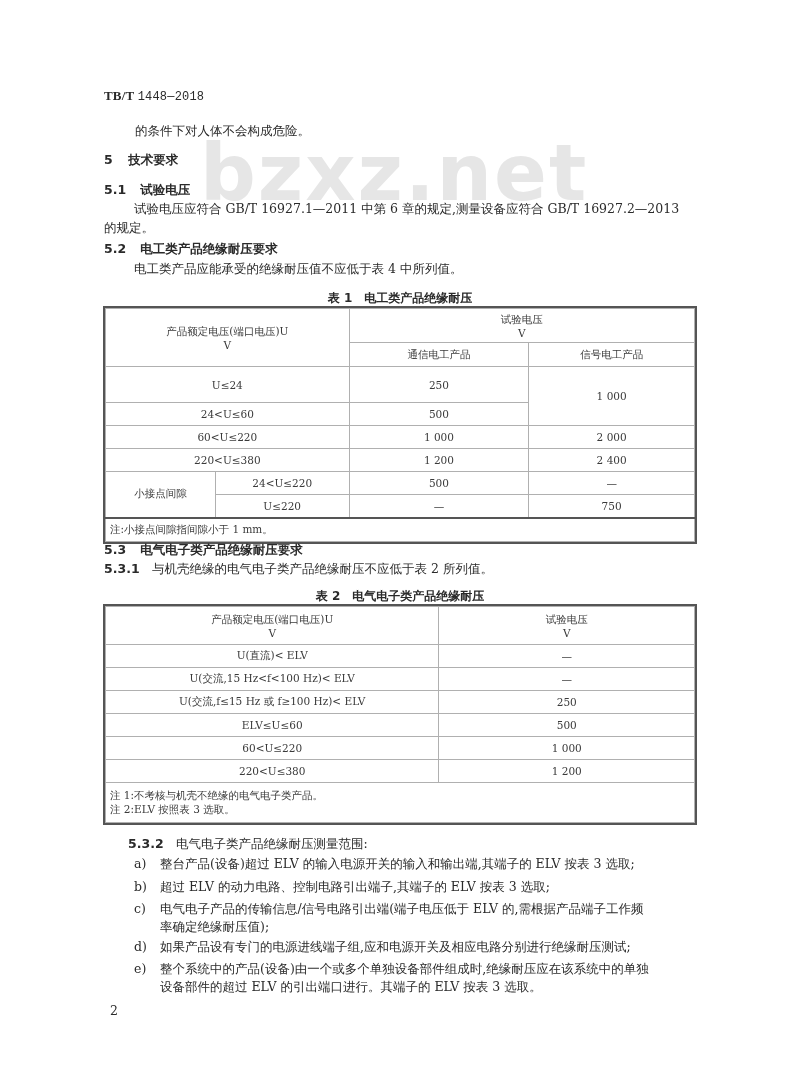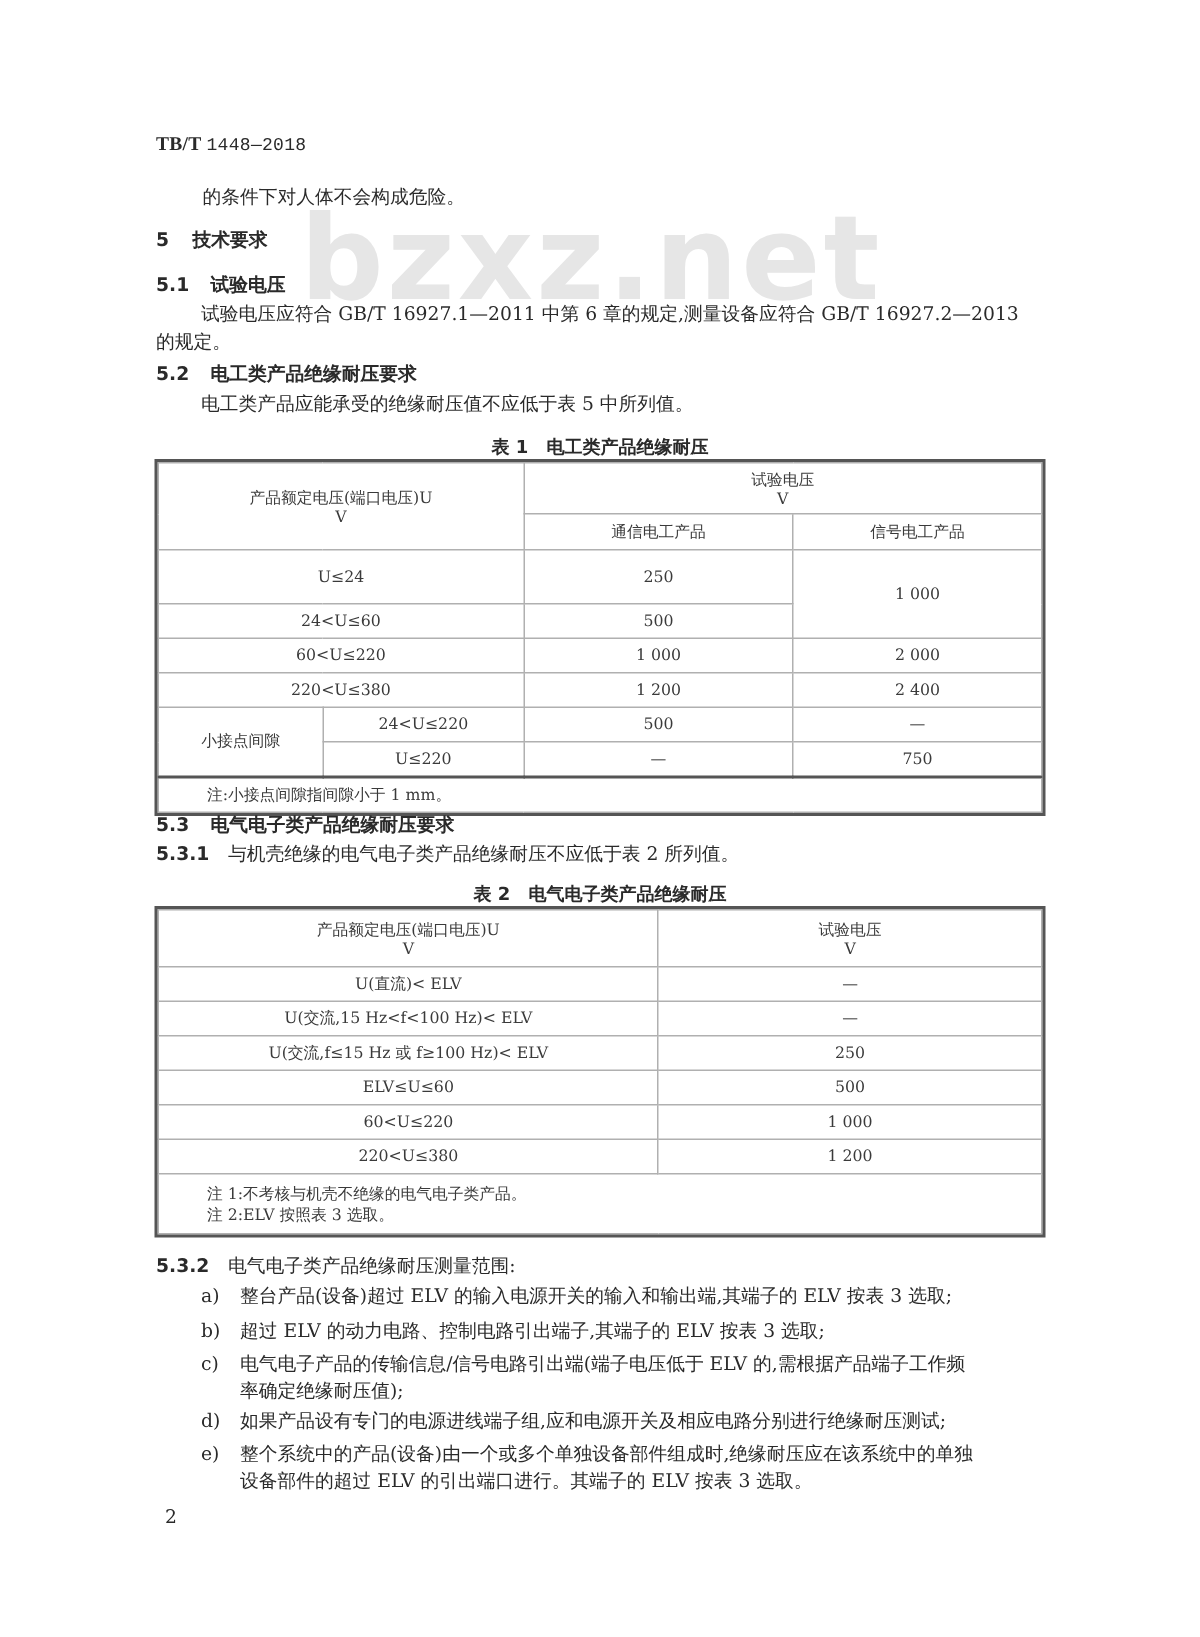--- a/index.html
+++ b/index.html
@@ -14,21 +14,21 @@
     left:200px; top:133px; font-family:"DejaVu Sans","Liberation Sans",sans-serif; font-weight:bold;
     font-size:78px; color:#e6e6e6; letter-spacing:2px; line-height:80px; z-index:0;
   }
   .txt { font-size:12.5px; line-height:18px; z-index:1; }
   .sec { font-family:"DejaVu Sans","Liberation Sans",sans-serif; font-weight:bold; font-size:12.5px; z-index:1; }
   .sec .no { font-weight:bold; display:inline-block; }
   .caption { font-family:"DejaVu Sans","Liberation Sans",sans-serif; font-weight:bold; font-size:12px; z-index:1; width:800px; text-align:center; left:0; }
   table { border-collapse:collapse; position:absolute; z-index:1; font-size:10.5px; color:#3a3a3a; }
   td { border:1px solid #b0b0b0; text-align:center; vertical-align:middle; padding:0; }
   .t-outer { outline:2px solid #555; }
-  .note { text-align:left; padding-left:32px; font-size:10.5px; }
+  .note { text-align:left; padding-left:4px; font-size:10.5px; }
   .list-item { font-size:12.5px; line-height:18px; z-index:1; }
   .lbl { display:inline-block; width:26px; }
 </style>
 </head>
 <body>
 
 <div class="abs hdr">
   <span>TB/T</span>
   <span class="num">1448—2018</span>
 </div>
@@ -46,21 +46,21 @@
   <span class="no" style="width:32px;">5.1</span>
   <span>试验电压</span>
 </div>
 <div class="abs txt" style="left:134px; top:200px;">试验电压应符合 GB/T 16927.1—2011 中第 6 章的规定,测量设备应符合 GB/T 16927.2—2013</div>
 <div class="abs txt" style="left:104px; top:219px;">的规定。</div>
 
 <div class="abs sec" style="left:104px; top:241px;">
   <span class="no" style="width:32px;">5.2</span>
   <span>电工类产品绝缘耐压要求</span>
 </div>
-<div class="abs txt" style="left:134px; top:260px;">电工类产品应能承受的绝缘耐压值不应低于表 5 中所列值。</div>
+<div class="abs txt" style="left:134px; top:260px;">电工类产品应能承受的绝缘耐压值不应低于表 4 中所列值。</div>
 
 <div class="abs caption" style="top:290px;">表 1　电工类产品绝缘耐压</div>
 <table class="t-outer" style="left:105px; top:308px; width:590px;">
   <colgroup>
       <col style="width:110px">
       <col style="width:134px">
       <col style="width:180px">
       <col style="width:166px">
     </colgroup>
   <tbody>
@@ -167,21 +167,21 @@
   <tr style="height:40px;">
     <td colspan="2" class="note">
       <div>注 1:不考核与机壳不绝缘的电气电子类产品。</div>
       <div>注 2:ELV 按照表 3 选取。</div>
     </td>
   </tr>
 </tbody>
   </table>
 
 <div class="abs txt" style="left:104px; top:835px;">
-  <span class="sec" style="display:inline-block; width:44px; position:static;">5.3.2</span>
+  <span class="sec" style="display:inline-block; width:44px; position:static;margin-left:24px;">5.3.2</span>
   <span>电气电子类产品绝缘耐压测量范围:</span>
 </div>
 <div class="abs list-item" style="left:134px; top:855px;">
   <span class="lbl">a)</span><span>整台产品(设备)超过 ELV 的输入电源开关的输入和输出端,其端子的 ELV 按表 3 选取;</span>
 </div>
 <div class="abs list-item" style="left:134px; top:878px;">
   <span class="lbl">b)</span><span>超过 ELV 的动力电路、控制电路引出端子,其端子的 ELV 按表 3 选取;</span>
 </div>
 <div class="abs list-item" style="left:134px; top:900px;">
   <span class="lbl">c)</span><span>电气电子产品的传输信息/信号电路引出端(端子电压低于 ELV 的,需根据产品端子工作频</span>

